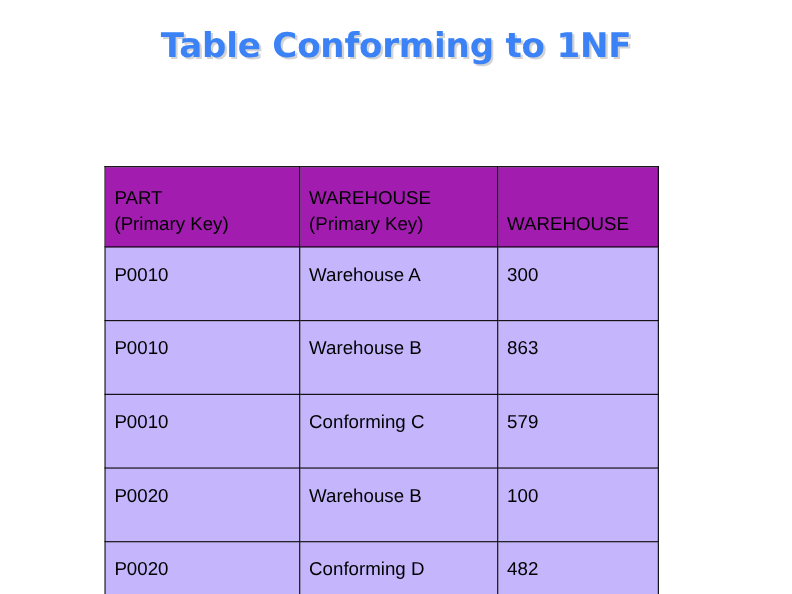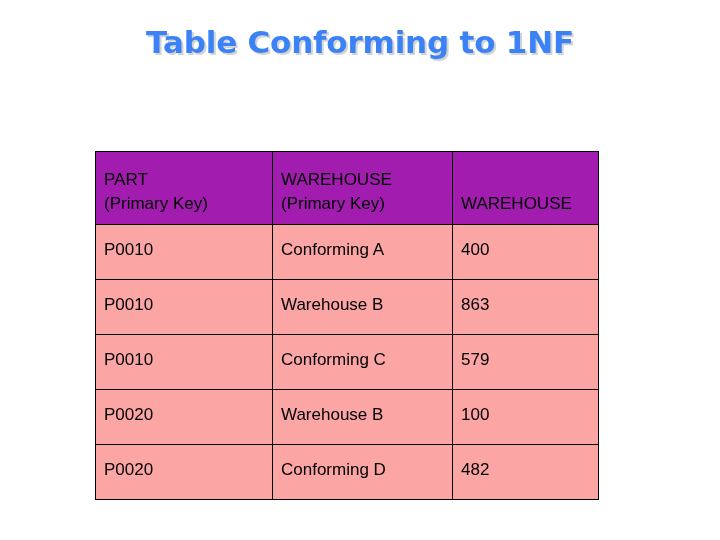--- a/index.html
+++ b/index.html
@@ -66,24 +66,24 @@
     font-family: "Liberation Sans", "DejaVu Sans", sans-serif;
   }
 
   table.nf-table thead th {
     background: #a21caf;
     height: 64px;
     padding-bottom: 8px;
   }
 
   table.nf-table tbody td {
-    background: #fca5a5;
+    background: #c4b5fd;
     height: 50px;
     vertical-align: middle;
-    padding-bottom: 4px;
+    padding-bottom: 16px;
   }
 </style>
 </head>
 <body>
 
 <div class="slide-title">Table Conforming to 1NF</div>
 
 <div class="table-wrap">
   <table class="nf-table">
     <colgroup>
@@ -96,22 +96,22 @@
         <th>PART
 (Primary Key)</th>
         <th>WAREHOUSE
 (Primary Key)</th>
         <th>WAREHOUSE</th>
       </tr>
     </thead>
     <tbody>
       <tr>
         <td>P0010</td>
-        <td>Conforming A</td>
-        <td>400</td>
+        <td>Warehouse A</td>
+        <td>300</td>
       </tr>
       <tr>
         <td>P0010</td>
         <td>Warehouse B</td>
         <td>863</td>
       </tr>
       <tr>
         <td>P0010</td>
         <td>Conforming C</td>
         <td>579</td>

